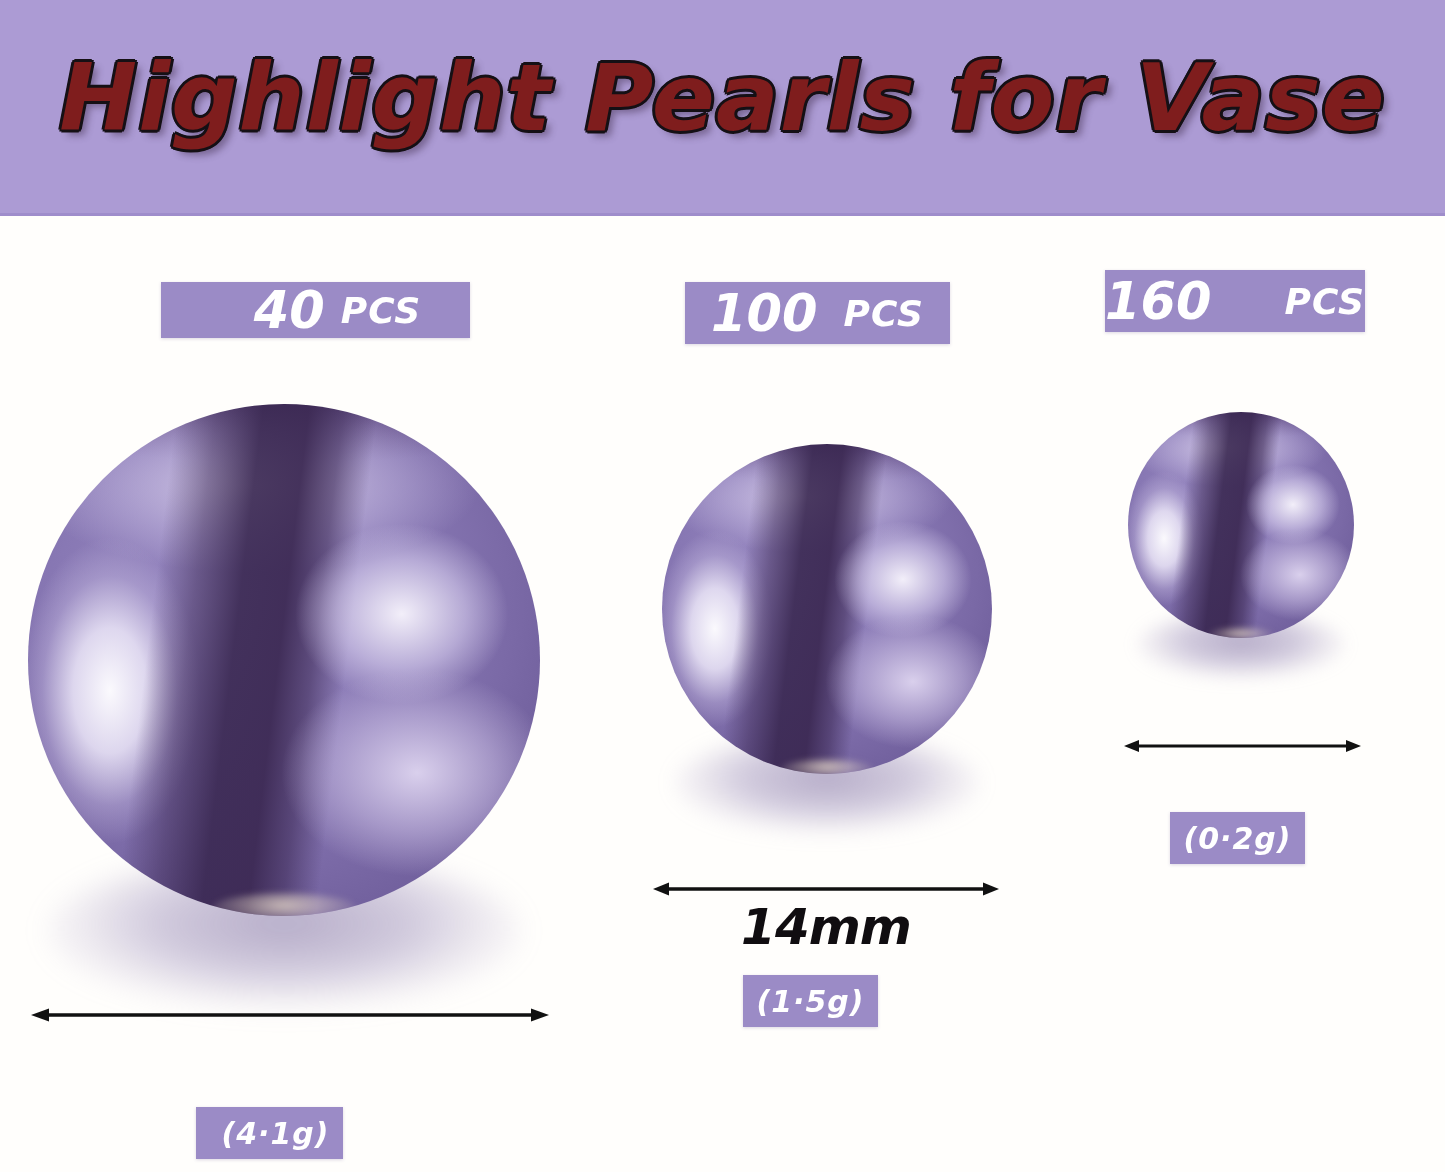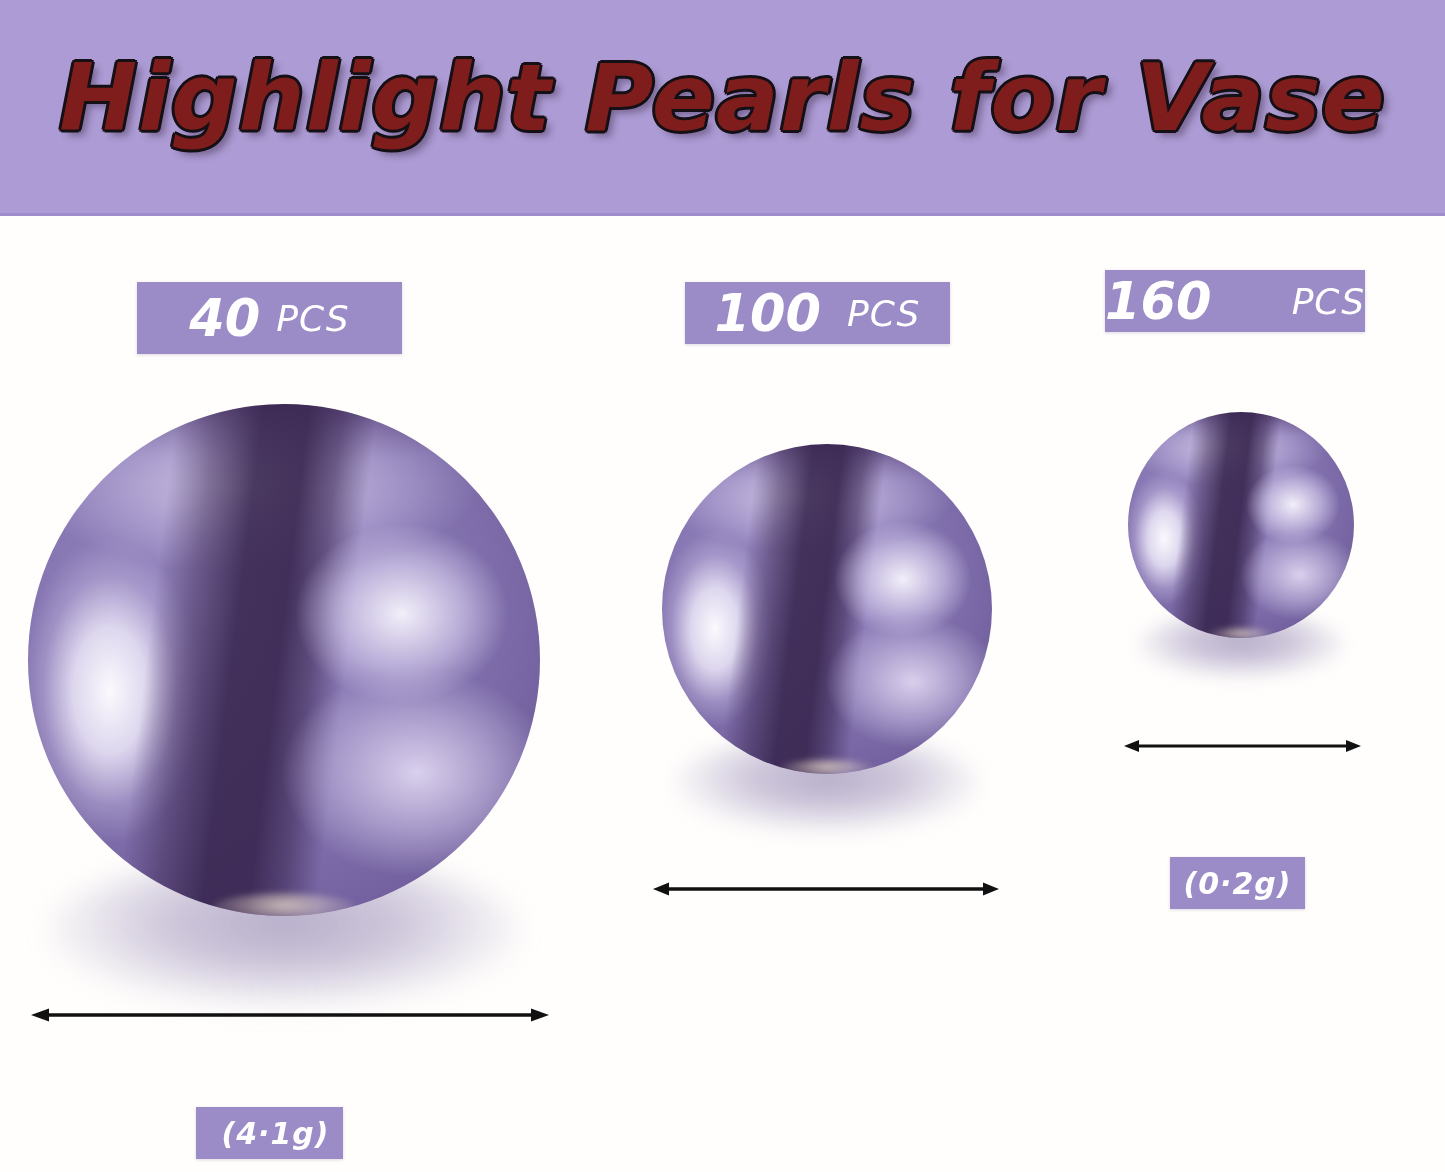--- a/index.html
+++ b/index.html
@@ -75,25 +75,25 @@
     box-shadow: 0 1px 3px rgba(120,105,155,.25);
   }
   .pcs-num {
     font-family: "DejaVu Sans", sans-serif;
     font-weight: bold;
     font-style: italic;
     letter-spacing: 0px;
   }
   .pcs-unit {
     font-family: "DejaVu Sans", sans-serif;
-    font-weight: normal;
+    font-weight: bold;
     font-style: italic;
     letter-spacing: 1px;
   }
-  #pcs-0 { left: 137px; top: 66px;  width: 265px; height: 72px; }
+  #pcs-0 { left: 161px; top: 66px;  width: 265px; height: 56px; padding-left: 44px; }
   #pcs-0 .pcs-num  { font-size: 51px; }
   #pcs-0 .pcs-unit { font-size: 36px; margin-left: 16px; }
   #pcs-1 { left: 85px;  top: 66px;  width: 265px; height: 62px; gap: 12px; }
   #pcs-1 .pcs-num  { font-size: 51px; }
   #pcs-1 .pcs-unit { font-size: 36px; margin-left: 14px; }
   #pcs-2 { left: 25px;  top: 54px;  width: 260px; height: 62px; justify-content: space-between; }
   #pcs-2 .pcs-num  { font-size: 51px; }
   #pcs-2 .pcs-unit { font-size: 36px; margin-left: 14px; }
 
   
@@ -220,21 +220,21 @@
     justify-content: center;
     white-space: nowrap;
     font-family: "DejaVu Sans", sans-serif;
     font-weight: bold;
     font-style: italic;
     letter-spacing: 1px;
     box-shadow: 0 1px 3px rgba(120,105,155,.25);
   }
   #wt-0 { left: 196px; top: 891px; width: 135px; height: 52px; font-size: 30px; padding-left: 12px; }
   #wt-1 { left: 143px; top: 759px; width: 135px; height: 52px; font-size: 30px; }
-  #wt-2 { left: 90px;  top: 641px; width: 135px; height: 52px; font-size: 30px; }
+  #wt-2 { left: 90px;  top: 596px; width: 135px; height: 52px; font-size: 30px; }
 </style>
 </head>
 <body>
 
 <div class="banner">
   <div class="banner-title">Highlight Pearls for Vase</div>
 </div>
 
 <div class="col" id="col-0">
 
@@ -277,21 +277,23 @@
   </div>
 
   <div class="dim-arrow" id="arrow-1">
     <svg viewBox="0 0 348 26" preserveAspectRatio="none" aria-hidden="true">
       <line x1="11" y1="13" x2="337" y2="13" stroke="#111111" stroke-width="3.4"></line>
       <polygon points="1,13 17,6.5 17,19.5" fill="#111111"></polygon>
       <polygon points="347,13 331,6.5 331,19.5" fill="#111111"></polygon>
     </svg>
   </div>
 
-
+  <div class="mm-label" id="mm-1">14mm</div>
+
+  <div class="weight-badge" id="wt-1">(1·5g)</div>
 </div>
 
 <div class="col" id="col-2">
 
   <div class="pcs-badge" id="pcs-2">
     <span class="pcs-num">160</span>
     <span class="pcs-unit">PCS</span>
   </div>
 
   <div class="pearl-wrap" id="pearl-wrap-2">

